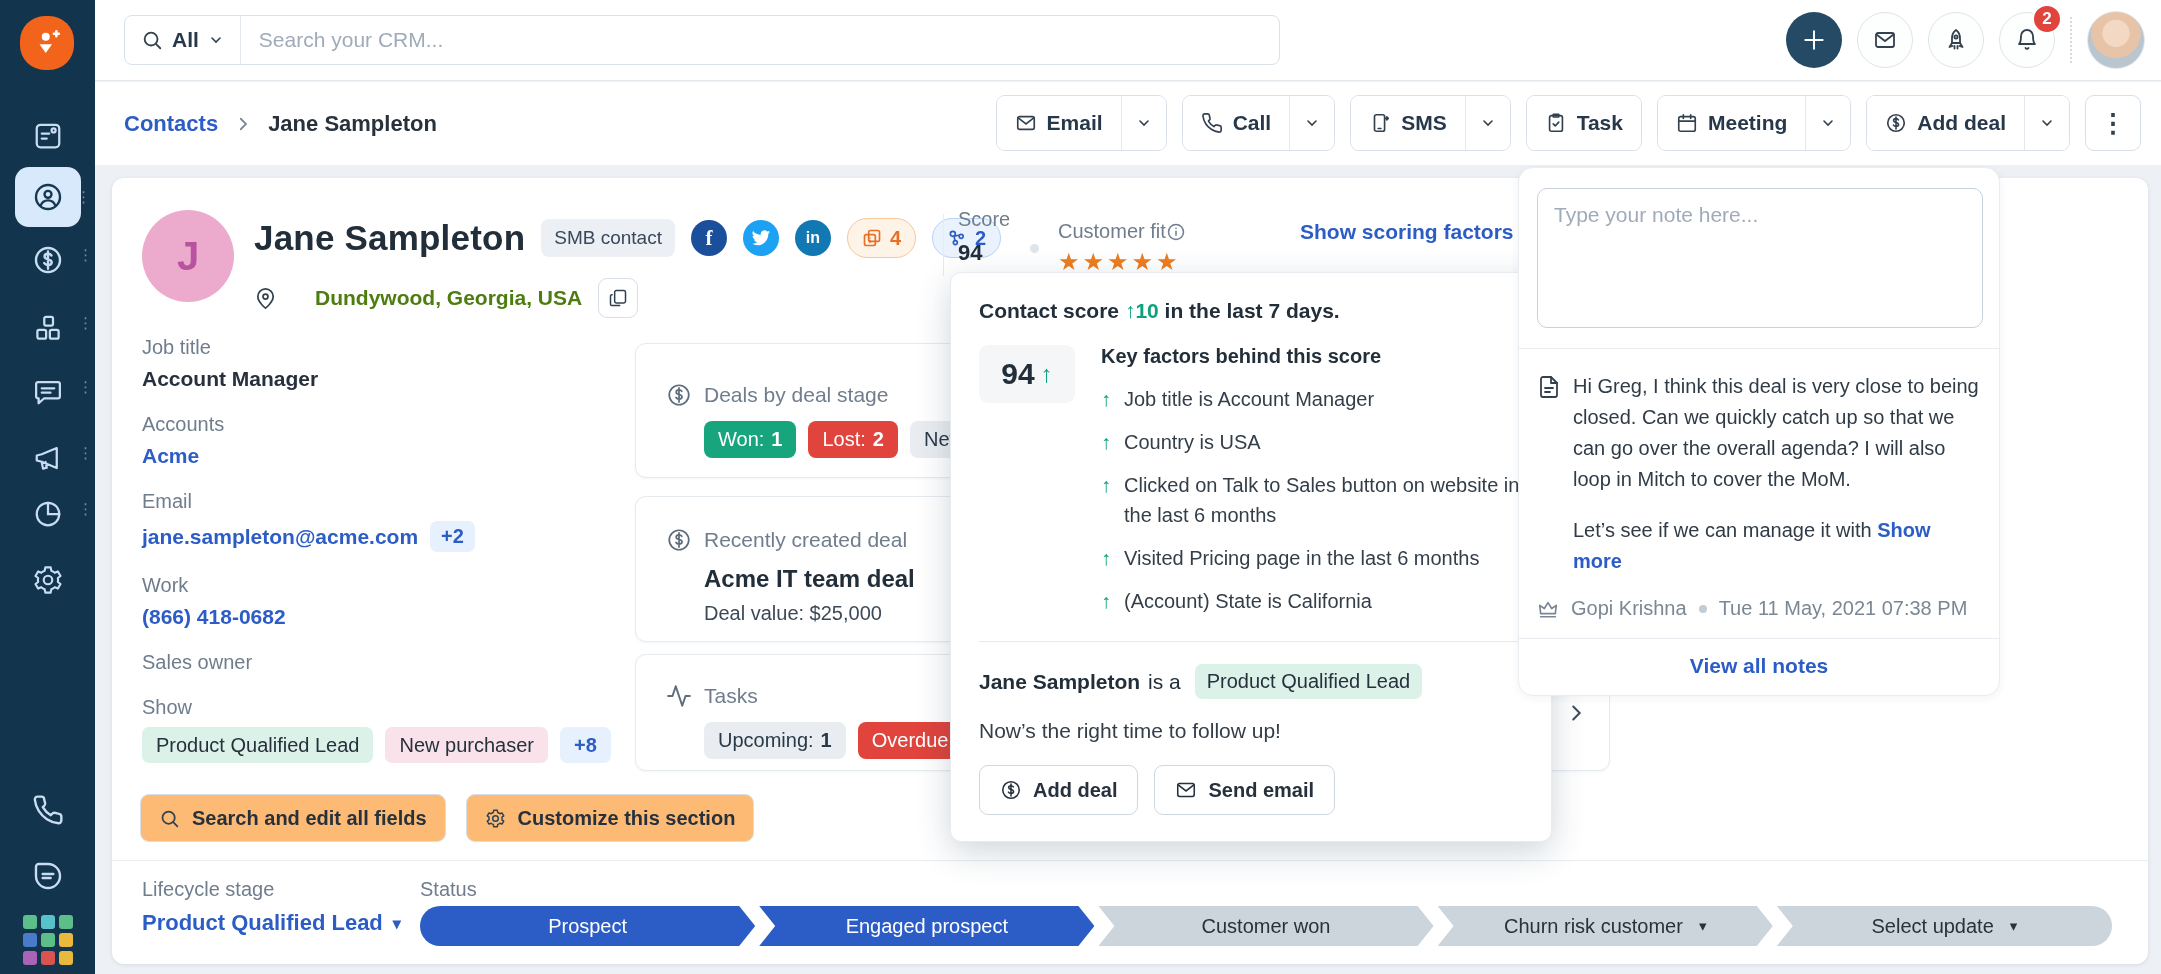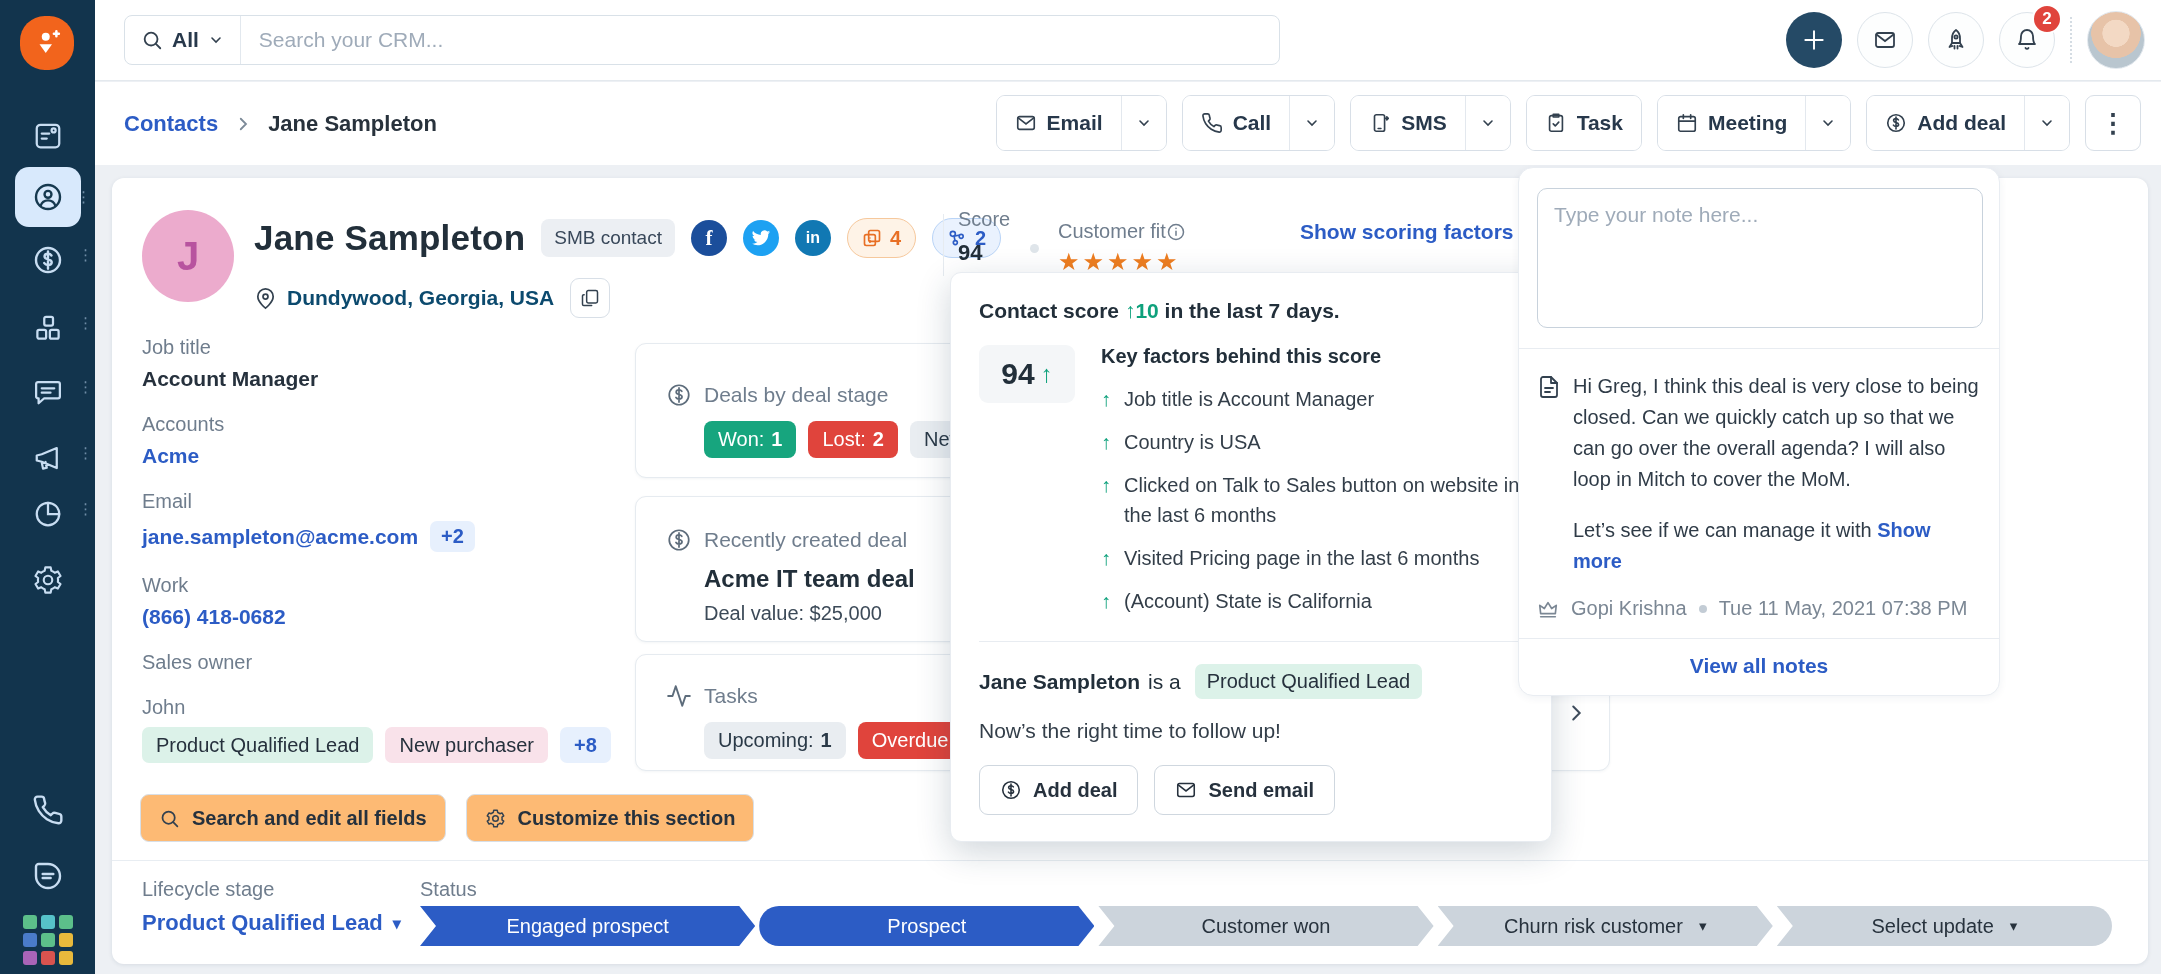--- a/index.html
+++ b/index.html
@@ -54,21 +54,21 @@
   .contact-name { font-size:35px; font-weight:700; color:#222f3a; letter-spacing:.2px; }
   .type-pill { background:#eceff3; color:#39485a; border-radius:8px; font-size:19px; padding:8px 13px; font-weight:400; }
   .social { width:36px; height:36px; border-radius:50%; display:flex; align-items:center; justify-content:center; color:#fff; cursor:pointer; }
   .social.fb { background:#1b4e9b; font-weight:700; font-size:21px; font-family:"Liberation Serif",serif; }
   .social.li { background:#1178b3; font-weight:700; font-size:16px; }
   .social.tw { background:#1da1f2; }
   .mini-badge { display:flex; align-items:center; gap:8px; height:40px; padding:0 14px; border-radius:20px; font-size:20px; font-weight:700; cursor:pointer; }
   .mini-badge.orange { border:1px solid #f6c89c; background:#fef3e7; color:#e86f25; }
   .mini-badge.blue { border:1px solid #b9d4f7; background:#eaf2fe; color:#2c5cc5; }
   .loc-row { position:absolute; left:142px; top:100px; display:flex; align-items:center; gap:10px; }
-  .loc-text { color:#0c4a6e; font-size:21px; font-weight:600; }
+  .loc-text { color:#4d7c0f; font-size:21px; font-weight:600;margin-left:28px; }
   .copy-btn { width:40px; height:40px; border:1px solid #d8dfe7; background:#fff; border-radius:9px; display:flex; align-items:center; justify-content:center; margin-left:6px; cursor:pointer; }
 
   
   .score-vline { position:absolute; left:831px; top:36px; width:1px; height:62px; background:#e6ebf0; }
   .score-area { position:absolute; left:846px; top:30px; }
   .lbl { font-size:20px; color:#6f7d8d; }
   .score-num { font-size:22px; font-weight:700; color:#222f3a; margin-top:9px; }
   .score-dot { position:absolute; left:918px; top:66px; width:9px; height:9px; border-radius:50%; background:#dfe5ea; }
   .fit-area { position:absolute; left:946px; top:42px; }
   .fit-top { display:flex; align-items:center; gap:0; }
@@ -486,21 +486,21 @@
       </div>
     </div>
     <div class="fgroup">
       <div class="lbl">Work</div>
       <div class="fval link">(866) 418-0682</div>
     </div>
     <div class="fgroup">
       <div class="lbl">Sales owner</div>
     </div>
     <div class="fgroup">
-      <div class="lbl">John</div>
+      <div class="lbl">Show</div>
       <div class="tags-row">
         <span class="tag green">Product Qualified Lead</span>
         <span class="tag pink">New purchaser</span>
         <span class="tag blue">+8</span>
       </div>
     </div>
   </div>
 
   <section class="mini-card" style="top:165px; height:135px; padding-top:38px;">
     <div class="mc-title">
@@ -592,25 +592,25 @@
   </div>
 
   <div class="lc-divider"></div>
   <div class="lc-label lbl">Lifecycle stage</div>
   <div class="lc-value">
     <span>Product Qualified Lead</span>
     <span class="dd" style="font-size:16px;">▾</span>
   </div>
   <div class="st-label lbl">Status</div>
   <div class="stages">
+    <div class="stage active first">
+        <span>Prospect</span>
+      </div>
     <div class="stage active mid">
         <span>Engaged prospect</span>
-      </div>
-    <div class="stage active first">
-        <span>Prospect</span>
       </div>
     <div class="stage inactive mid">
         <span>Customer won</span>
       </div>
     <div class="stage inactive mid">
         <span>Churn risk customer</span>
         <span class="dd">▾</span>
       </div>
     <div class="stage inactive last">
         <span>Select update</span>

